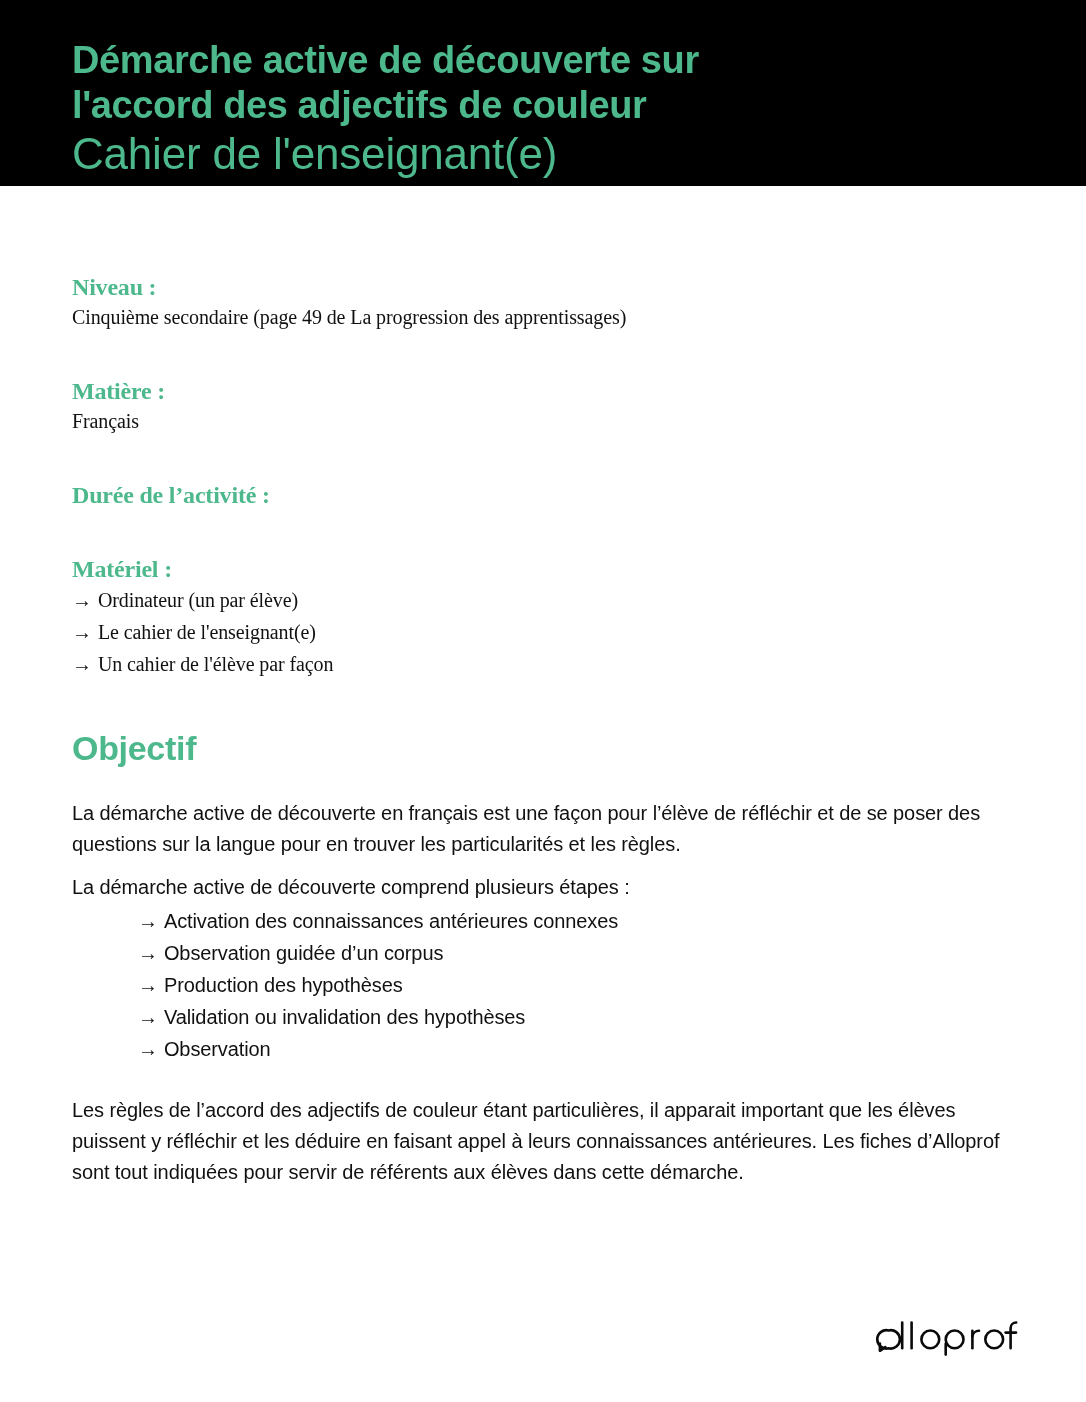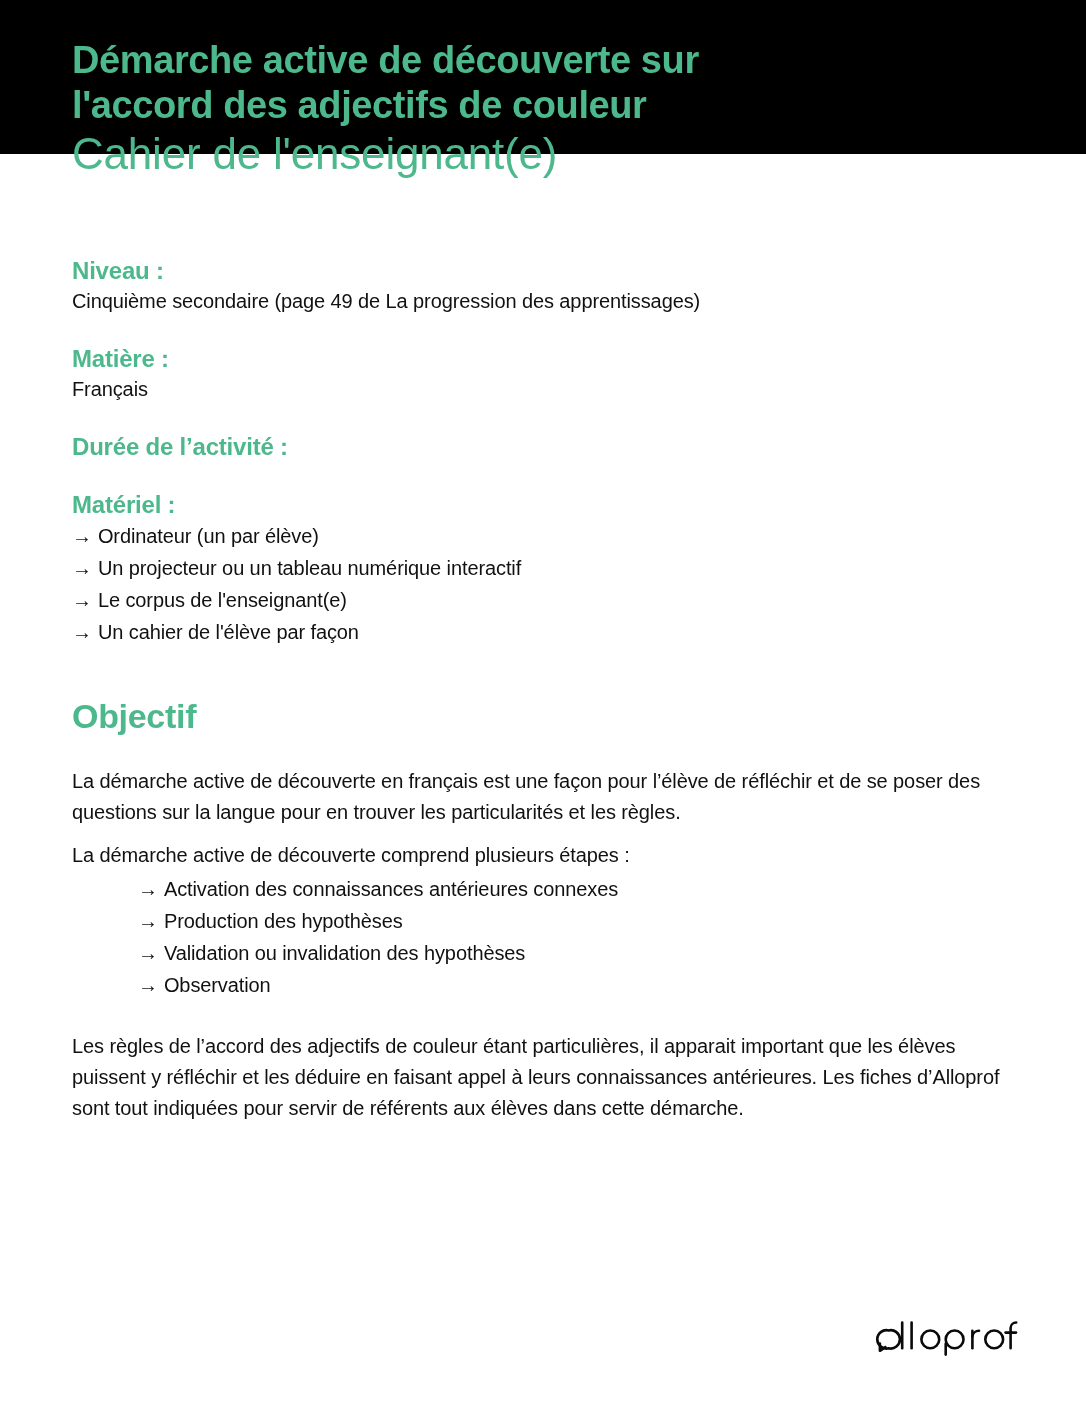--- a/index.html
+++ b/index.html
@@ -16,21 +16,21 @@
     position: relative;
     overflow: hidden;
   }
 
   
   .header-band {
     position: absolute;
     left: 0;
     top: 0;
     width: 1086px;
-    height: 154px;
+    height: 186px;
     background: #000000;
   }
 
   .header-inner {
     position: absolute;
     left: 72px;
     top: 38px;
     right: 60px;
   }
 
@@ -52,21 +52,21 @@
   }
 
   
   .page-body {
     position: absolute;
     left: 72px;
     top: 218px;
     width: 942px;
   }
 
-  .meta-block { margin-top: 0; }
+  .meta-block { margin-top: 16px; font-family: Liberation Serif, serif; }
 
   .meta-label {
     color: #4CB88C;
     font-size: 24px;
     font-weight: 700;
     letter-spacing: -0.2px;
     line-height: 30px;
   }
 
   .meta-value {
@@ -177,42 +177,42 @@
 
   <div class="meta-spacer"></div>
 
   <div class="meta-block">
     <div class="meta-label">Matériel :</div>
     <ul class="arrow-list">
       <li>
         <span class="arrow">→</span><span>Ordinateur (un par élève)</span>
       </li>
       <li>
-        <span class="arrow">→</span><span>Un projecteur ou un tableau numérique interactif</span>
-      </li>
-      <li>
-        <span class="arrow">→</span><span>Le corpus de l'enseignant(e)</span>
+        <span class="arrow">→</span><span>Le cahier de l'enseignant(e)</span>
       </li>
       <li>
         <span class="arrow">→</span><span>Un cahier de l'élève par façon</span>
       </li>
     </ul>
   </div>
 
   <div class="section-title">Objectif</div>
 
   <p class="para">La démarche active de découverte en français est une façon pour l’élève de réfléchir et de se poser des questions sur la langue pour en trouver les particularités et les règles.</p>
 
   <p class="para tight">La démarche active de découverte comprend plusieurs étapes :</p>
 
   <ul class="steps-list">
     <li>
       <span class="arrow">→</span><span>Activation des connaissances antérieures connexes</span>
     </li>
     <li>
+      <span class="arrow">→</span><span>Observation guidée d’un corpus</span>
+    </li>
+    <li>
       <span class="arrow">→</span><span>Production des hypothèses</span>
     </li>
     <li>
       <span class="arrow">→</span><span>Validation ou invalidation des hypothèses</span>
     </li>
     <li>
       <span class="arrow">→</span><span>Observation</span>
     </li>
   </ul>
 

